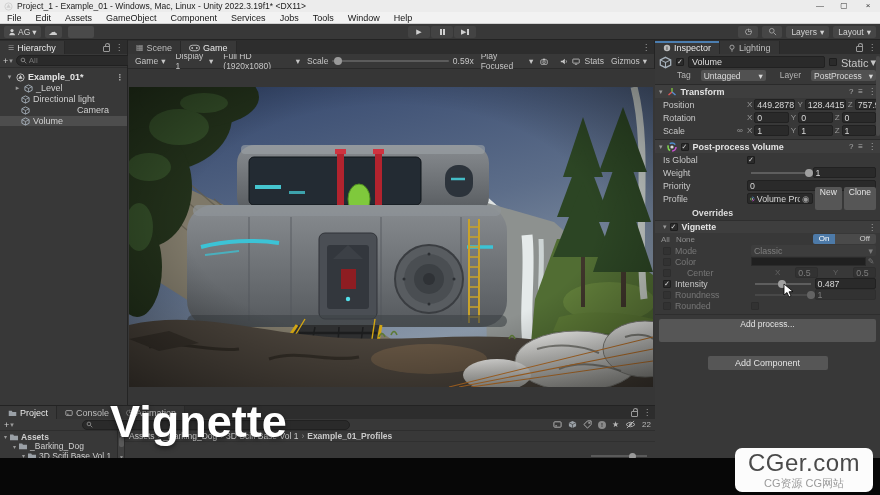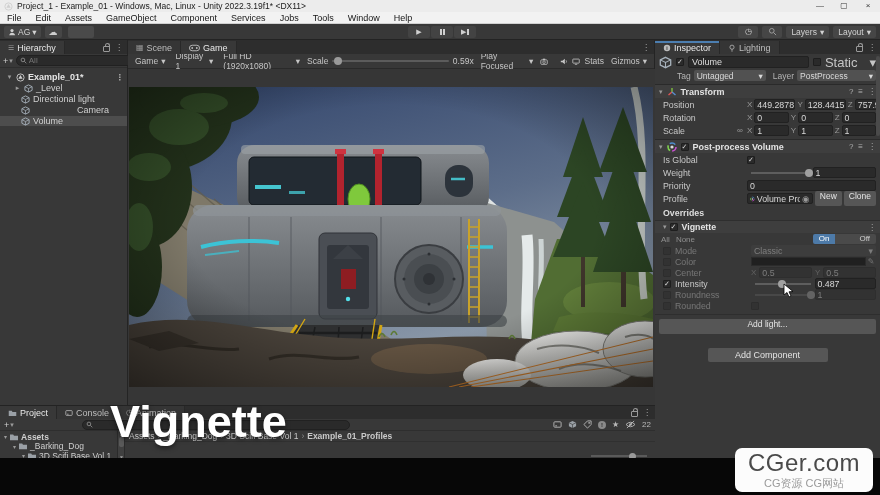--- a/index.html
+++ b/index.html
@@ -55,37 +55,37 @@
   .gametoolbar{height:15px;background:var(--panel,#383838);border-bottom:1px solid #2a2a2a;display:flex;align-items:center;gap:4px;padding:0 4px;font-size:8.5px;color:#c6c6c6;}
   .gdrop{display:flex;align-items:center;gap:3px;padding:0 3px;}
   .scaleslider{width:130px;height:2px;background:#5c5c5c;border-radius:1px;position:relative;}
   .scaleknob{position:absolute;top:-3px;width:8px;height:8px;border-radius:50%;background:#9a9a9a;}
   .viewport{position:relative;width:527px;height:336px;background:#363636;}
   .gameimg{position:absolute;left:1px;top:18px;width:524px;height:300px;}
   
   #inspector{position:absolute;left:655px;top:40px;width:225px;height:420px;background:var(--panel,#383838);}
   .goheader{display:flex;align-items:center;gap:4px;padding:2px 4px;height:16px;}
   .namefield{flex:1;height:12px;background:#2a2a2a;border:1px solid #212121;border-radius:2px;color:#ddd;font-size:9px;padding:0 3px;outline:none;min-width:0;}
-  .staticbox{display:flex;align-items:flex-start;gap:12px;font-size:13px;color:#c6c6c6;}
-  .taglayer{display:flex;align-items:center;gap:3px;padding:0 4px 3px 22px;font-size:8.5px;color:#b5b5b5;}
+  .staticbox{display:flex;align-items:flex-end;gap:2px;font-size:11px;color:#c6c6c6;}
+  .taglayer{display:flex;gap:10px;padding:0 4px 3px 22px;font-size:8.5px;color:#b5b5b5;}
   .dropfield{display:flex;align-items:center;background:#515151;border-radius:2px;height:11px;padding:0 3px;gap:2px;color:#dadada;flex:1;min-width:0;}
   .dropfield .dn{margin-left:auto;}
   .comphead{display:flex;align-items:center;gap:4px;height:14px;border-top:1px solid #2a2a2a;background:#3e3e3e;padding:0 4px;font-weight:bold;font-size:9px;color:#e3e3e3;}
   .comphead .hicons{margin-left:auto;display:flex;gap:5px;align-items:center;color:#b0b0b0;font-weight:normal;}
   .irow{display:flex;align-items:center;height:13px;padding:0 4px 0 8px;font-size:8.8px;color:#c8c8c8;}
   .irow .lbl{width:84px;flex-shrink:0;}
   .vec3{display:flex;flex:1;gap:2px;align-items:center;}
   .axis{color:#999;font-size:8px;}
   .nfld{flex:1;min-width:0;background:#2a2a2a;border:1px solid #212121;border-radius:2px;height:11px;line-height:10px;padding:0 2px;color:#d8d8d8;overflow:hidden;white-space:nowrap;}
   .cb{width:8px;height:8px;background:#2a2a2a;border:1px solid #1e1e1e;border-radius:1px;display:inline-flex;align-items:center;justify-content:center;color:#d8d8d8;font-size:7px;flex-shrink:0;}
   .slider{position:relative;flex:1;height:10px;margin:0 4px;}
   .slider .track{position:absolute;left:0;right:0;top:4.5px;height:1.5px;background:#5e5e5e;}
   .slider .knob{position:absolute;top:1px;width:8px;height:8px;border-radius:50%;background:#a0a0a0;margin-left:-4px;}
   .vfld{width:36px;flex-shrink:0;}
-  .ubtn{background:var(--button,#565656);border-radius:2px;color:#e4e4e4;font-size:8.5px;height:15px;line-height:11px;padding:0 5px;text-align:center;}
+  .ubtn{background:var(--button,#565656);border-radius:2px;color:#e4e4e4;font-size:8.5px;height:23px;line-height:11px;padding:0 5px;text-align:center;}
   .dim{opacity:0.42;}
   .onoffrow{display:flex;align-items:center;height:12px;padding:0 4px 0 6px;font-size:8px;color:#8f8f8f;}
   .onoff{margin-left:auto;display:flex;}
   .onoff span{height:10px;line-height:10px;padding:0 6px;font-size:8px;border-radius:2px 0 0 2px;background:#4a4a4a;color:#cfcfcf;}
   .onoff span:last-child{border-radius:0 2px 2px 0;padding-left:24px;}
   .onoff .on{background:var(--on-button,#4d7aa8);color:#fff;}
   .swatch{flex:1;height:9px;background:#000;border:1px solid #1a1a1a;}
   .eyedrop{width:10px;text-align:center;color:#bbb;font-size:8px;}
   .addeffect{margin:4px 4px 0 4px;}
   .addcomp{margin:14px auto 0 auto;width:120px;height:14px;line-height:14px;font-size:9px;}
@@ -640,21 +640,21 @@
         <svg class="ic" width="8" height="8">
             <use href="#i-ppv"></use>
           </svg>
         <span style="overflow:hidden;white-space:nowrap;">Volume Profile (Po</span>
         <span style="margin-left:auto;color:#999;">◉</span>
       </span>
       <span class="ubtn" style="margin-left:2px;">New</span>
       <span class="ubtn" style="margin-left:2px;">Clone</span>
     </div>
     <div class="irow" style="height:15px;">
-      <span style="font-weight:bold;color:#dedede;">Overrides</span>
+      <span style="font-weight:bold;color:#dedede;margin-left:29px;">Overrides</span>
     </div>
 
     <div class="irow" style="border-top:1px solid #2e2e2e;background:#3e3e3e;height:13px;">
       <span style="font-size:7px;color:#9a9a9a;margin-right:3px;">▾</span>
       <span class="cb">
           <i style="font-style:normal">✓</i>
         </span>
       <span style="font-weight:bold;margin-left:4px;color:#e3e3e3;">Vignette</span>
       <span class="kebab" style="margin-left:auto;">⋮</span>
     </div>
@@ -673,21 +673,21 @@
         <span>Classic</span>
           <span class="dn">▾</span>
       </div>
     </div>
     <div class="irow dim" style="height:11px;">
       <span class="cb" style="margin-right:4px;"></span>
       <span class="lbl" style="width:76px;">Color</span>
       <span class="swatch"></span>
       <span class="eyedrop">✎</span>
     </div>
-    <div class="irow dim" style="height:11px;">
+    <div class="irow dim" style="height:11px;gap:12px;">
       <span class="cb" style="margin-right:4px;"></span>
       <span class="lbl" style="width:76px;">Center</span>
       <span class="axis">X</span>
       <span class="nfld" style="margin:0 3px;">0.5</span>
       <span class="axis">Y</span>
       <span class="nfld" style="margin-left:3px;">0.5</span>
     </div>
     <div class="irow" style="height:11px;">
       <span class="cb" style="margin-right:4px;">
           <i style="font-style:normal">✓</i>
@@ -707,21 +707,21 @@
           <span class="knob" style="left:100%;"></span>
         </div>
       <span class="nfld vfld">1</span>
     </div>
     <div class="irow dim" style="height:11px;">
       <span class="cb" style="margin-right:4px;"></span>
       <span class="lbl" style="width:76px;">Rounded</span>
       <span class="cb"></span>
     </div>
     <div style="border-top:1px solid #2e2e2e;margin-top:3px;">
-      <div class="ubtn addeffect">Add light...</div>
+      <div class="ubtn addeffect">Add process...</div>
     </div>
     <div class="ubtn addcomp">Add Component</div>
     <div class="insp-scroll"></div>
   </div>
 
   <div id="project">
     <div class="tabstrip" style="height:13px;">
       <div class="tab active">
         <svg class="ic" width="9" height="8">
             <use href="#i-folder"></use>

